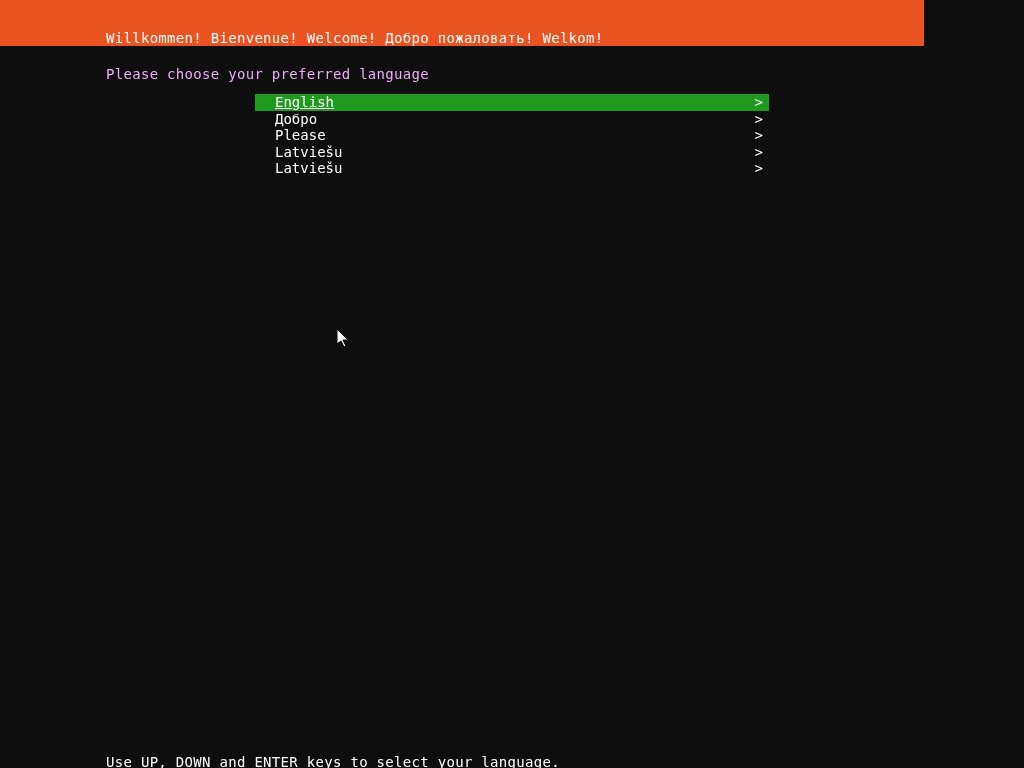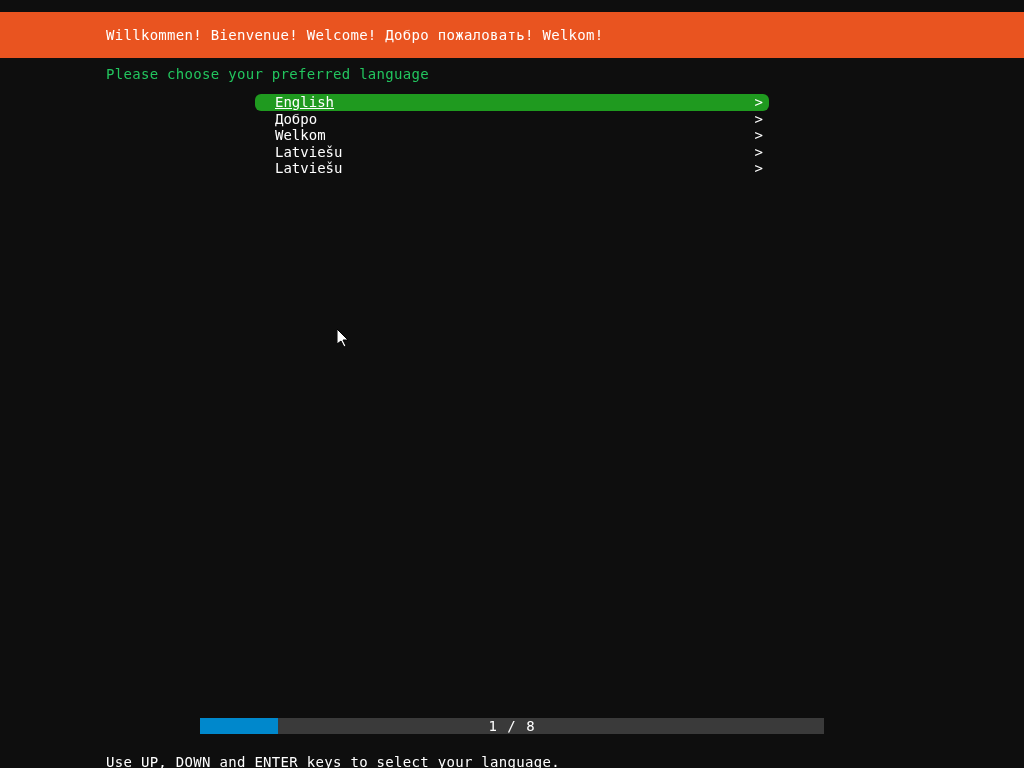--- a/index.html
+++ b/index.html
@@ -13,36 +13,36 @@
     color: #ffffff;
   }
   .screen {
     position: relative;
     width: 1024px;
     height: 768px;
     background: #0e0e0e;
   }
   .header {
     position: absolute;
-    top: 12px;
+    top: 0;
     left: 0;
-    width: 1024px;
+    width: 924px;
     height: 46px;
     background: #e95420;
     color: #ffffff;
     display: flex;
-    align-items: center;
+    align-items: flex-end;
     padding-left: 106px;
     letter-spacing: 0.3px;
   }
   .prompt {
     position: absolute;
     top: 66px;
     left: 106px;
-    color: #22c55e;
+    color: #f0abfc;
     letter-spacing: 0.3px;
   }
   .list {
     position: absolute;
     top: 94px;
     left: 255px;
     width: 514px;
   }
   .list-item {
     position: relative;
@@ -56,21 +56,20 @@
     top: 0;
   }
   .list-item .chev {
     position: absolute;
     right: 6px;
     top: 0;
     font-family: monospace;
   }
   .list-item.selected {
     background: #1f9a1f;
-    border-radius: 6px;
   }
   .list-item.selected .label {
     text-decoration: underline;
   }
   .progress-row {
     position: absolute;
     left: 0;
     width: 1024px;
     top: 718px;
     height: 16px;
@@ -127,38 +126,33 @@
   <div class="list">
     <div class="list-item selected">
       <span class="label">English</span>
       <span class="chev">&gt;</span>
     </div>
     <div class="list-item">
       <span class="label">Добро</span>
       <span class="chev">&gt;</span>
     </div>
     <div class="list-item">
-      <span class="label">Welkom</span>
+      <span class="label">Please</span>
       <span class="chev">&gt;</span>
     </div>
     <div class="list-item">
       <span class="label">Latviešu</span>
       <span class="chev">&gt;</span>
     </div>
     <div class="list-item">
       <span class="label">Latviešu</span>
       <span class="chev">&gt;</span>
     </div>
   </div>
 
-  <div class="progress-row">
-    <div class="progress-bg"></div>
-    <div class="progress-fill" id="progress-fill" style="width: 78px;"></div>
-    <div class="progress-label">1 / 8</div>
-  </div>
 
   <div class="footer">Use UP, DOWN and ENTER keys to select your language.</div>
 
   <svg class="cursor" style="left:337px;top:329px" width="14" height="20" viewBox="0 0 14 20">
     <path d="M0,0 L0,15 L4,12 L7,18 L9,17 L6,11 L11,11 Z" fill="#ffffff" stroke="#000000" stroke-width="1"></path>
   </svg>
 
 </div>
 
 </body></html>

